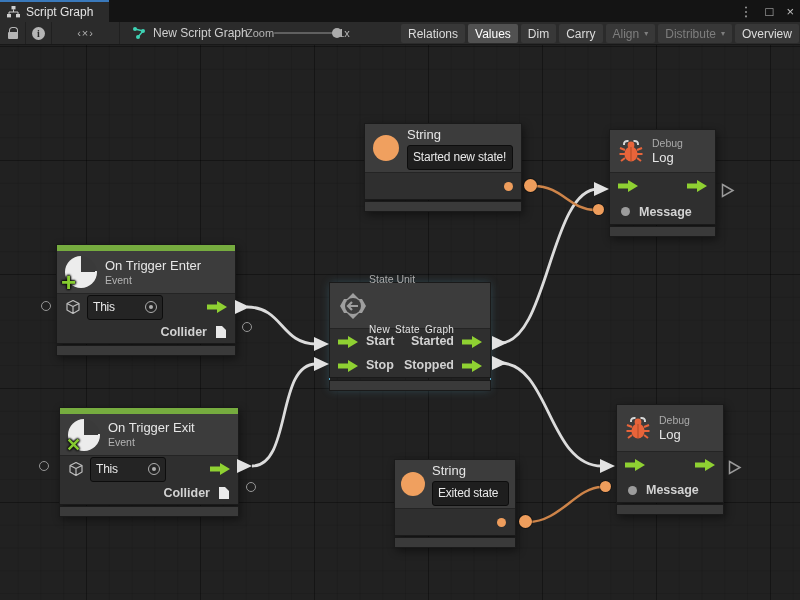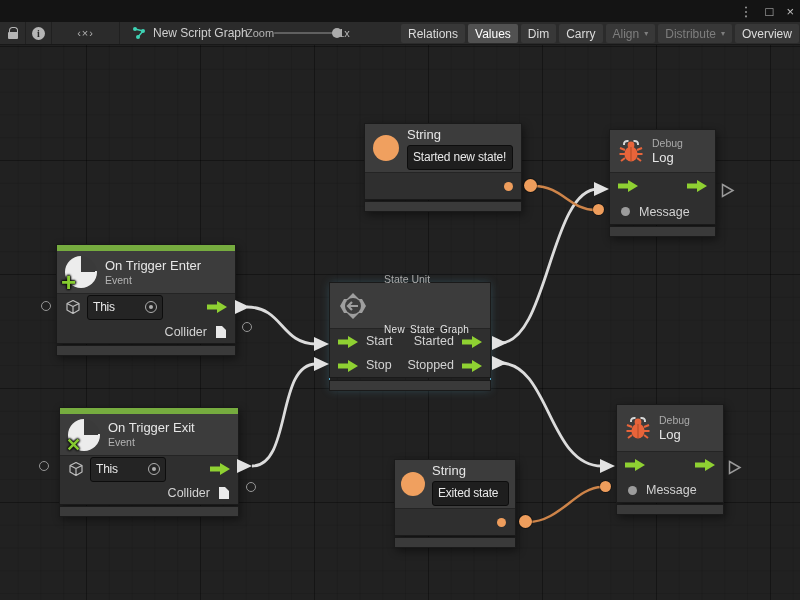--- a/index.html
+++ b/index.html
@@ -62,21 +62,21 @@
   .n-bar { height:6px; background:#76ac3f; }
   .n-header { background:#3c3c3c; display:flex; align-items:center; padding:0 8px; gap:8px; }
   .n-htext { display:flex; flex-direction:column; justify-content:center; min-width:0; flex:1; }
   .n-title { font-size:13px; color:#e6e6e6; line-height:16px; }
   .n-kind  { font-size:10.5px; color:#aaaaaa; line-height:13px; }
   .n-sub   { font-size:10.5px; color:#b4b4b4; line-height:13px; }
   .n-rows { background:#2f2f2f; border-top:1px solid #242424; }
   .n-row { display:flex; align-items:center; }
   .n-row.split { justify-content:space-between; padding:0 8px; }
   .pgroup { display:flex; align-items:flex-end; gap:8px; }
-  .plabel { font-size:12.5px; color:#d2d2d2; }
+  .plabel { font-size:12.5px; color:#d2d2d2;font-weight:bold; }
   .n-footer { height:9px; background:#3a3a3a; margin-top:3px; box-shadow:0 0 0 1px #1a1a1a; }
   .field { background:#1e1e1e; border:1px solid #0d0d0d; border-radius:3px; height:25px;
     display:flex; align-items:center; padding:0 5px; font-size:12px; color:#e8e8e8;
     letter-spacing:-0.2px; white-space:nowrap; overflow:hidden; }
   .field-this { width:76px; justify-content:space-between; background:#242424; }
   .target-ic { width:12px; height:12px; border:1.5px solid #aeaeae; border-radius:50%;
     position:relative; flex:none; }
   .target-ic::after { content:""; position:absolute; left:50%; top:50%; width:4px; height:4px;
     margin:-2px 0 0 -2px; border-radius:50%; background:#aeaeae; }
   .orange-circle { border-radius:50%; background:#f0a05f; flex:none; }
@@ -100,20 +100,31 @@
   .oport { border-radius:50%; background:#ee9d5c; box-shadow:0 0 0 1px rgba(0,0,0,0.35); }
   .oport.lg { width:13px; height:13px; }
   .oport.sm { width:11px; height:11px; }
 </style>
 </head>
 <body>
 
 <div class="screen">
 
   <div class="tabbar">
+    <div class="tab">
+      <svg width="13" height="12" viewBox="0 0 13 12">
+        <g fill="#cfcfcf">
+            <rect x="4.5" y="0" width="4" height="3.4"></rect>
+            <rect x="0" y="8" width="4" height="3.4"></rect>
+            <rect x="9" y="8" width="4" height="3.4"></rect>
+          </g>
+        <path d="M6.5 3.4 V6 M2 8 V6 H11 V8" stroke="#cfcfcf" stroke-width="1" fill="none"></path>
+      </svg>
+      <span>Script Graph</span>
+    </div>
     <div class="win-controls">
       <span class="wc">⋮</span>
       <span class="wc">□</span>
       <span class="wc">×</span>
     </div>
   </div>
 
   <div class="toolbar">
     <div class="tb-cell cell-lock">
         <div class="lock"></div>
@@ -272,21 +283,21 @@
                 <path d="M1 1 H7 L11 5 V13 H1 Z" fill="#e9e9e9"></path>
               </svg>
           </div>
         </div>
       </div>
       <div class="n-footer"></div>
     </div>
 
     <div class="node selected" style="left:330px; top:238px; width:160px;">
       <div class="node-main">
-        <div class="n-header" style="height:45px; gap:16px;justify-content:flex-end;">
+        <div class="n-header" style="height:45px; gap:1px;justify-content:flex-end;">
           <svg width="30" height="30" viewBox="0 0 30 30">
             <path d="M15 2 L21 8 H24 L28 15 L24 22 H21 L15 28 L9 22 H6 L2 15 L6 8 H9 Z" fill="#9e9e9e"></path>
             <circle cx="15" cy="15" r="8" fill="#3c3c3c"></circle>
             <path d="M20 15 H11 M14 11 L10 15 L14 19" stroke="#9e9e9e" stroke-width="2.2" fill="none"></path>
           </svg>
           <div class="n-htext state-htext">
             <div class="n-kind">State Unit</div>
             <div class="n-title">New State Graph</div>
           </div>
         </div>

